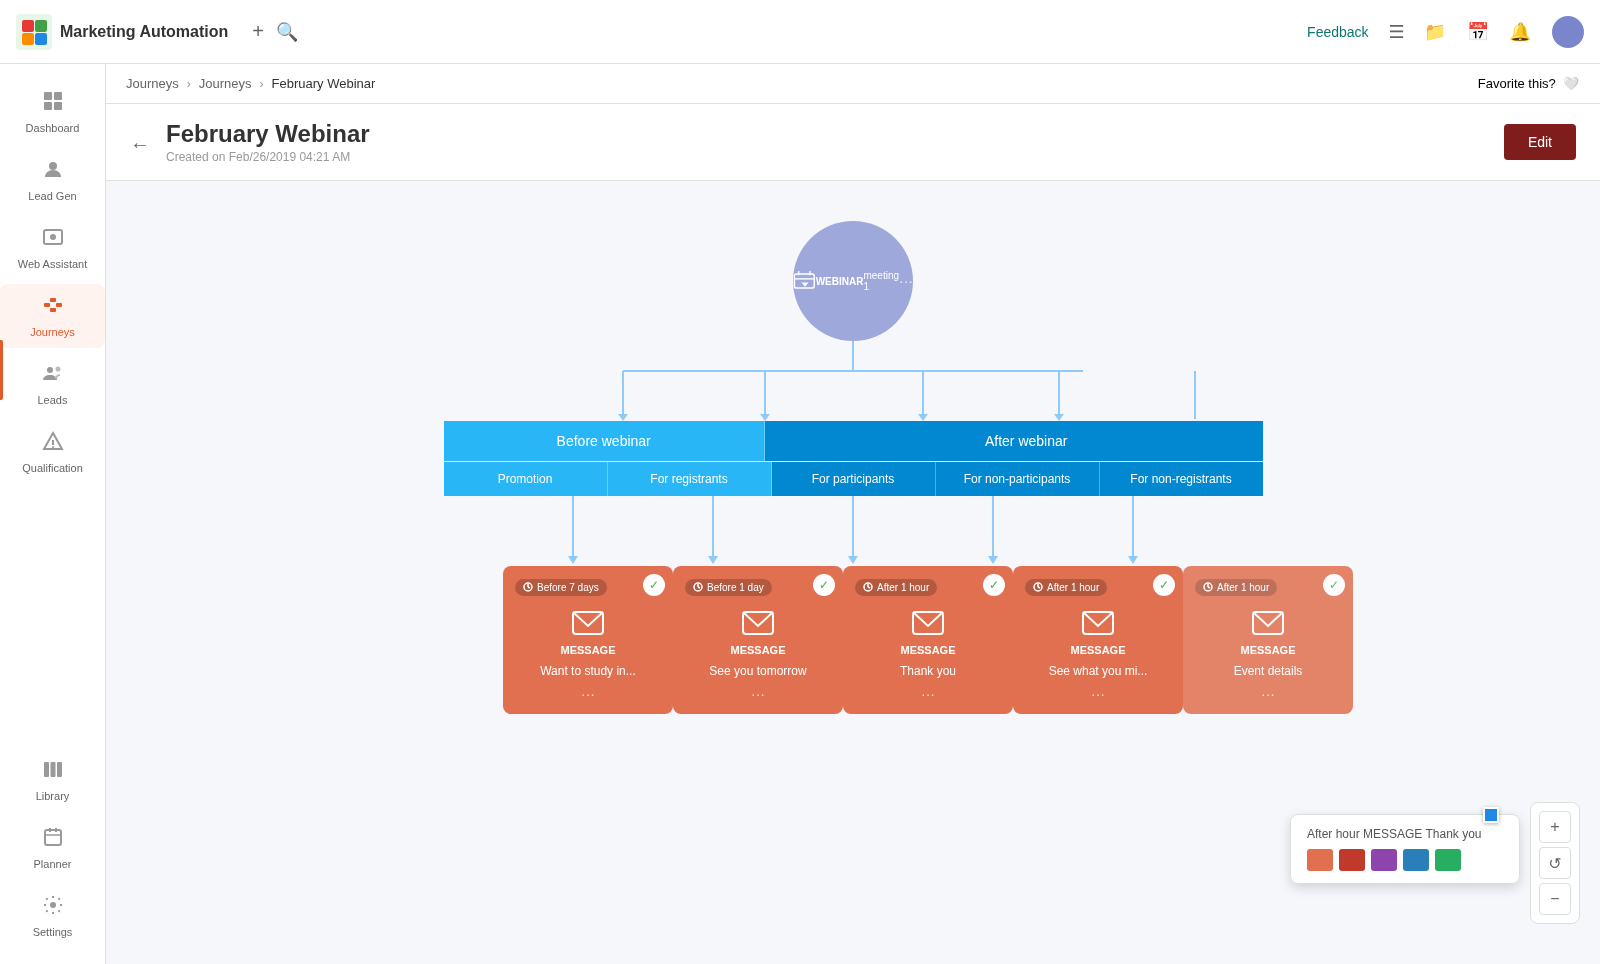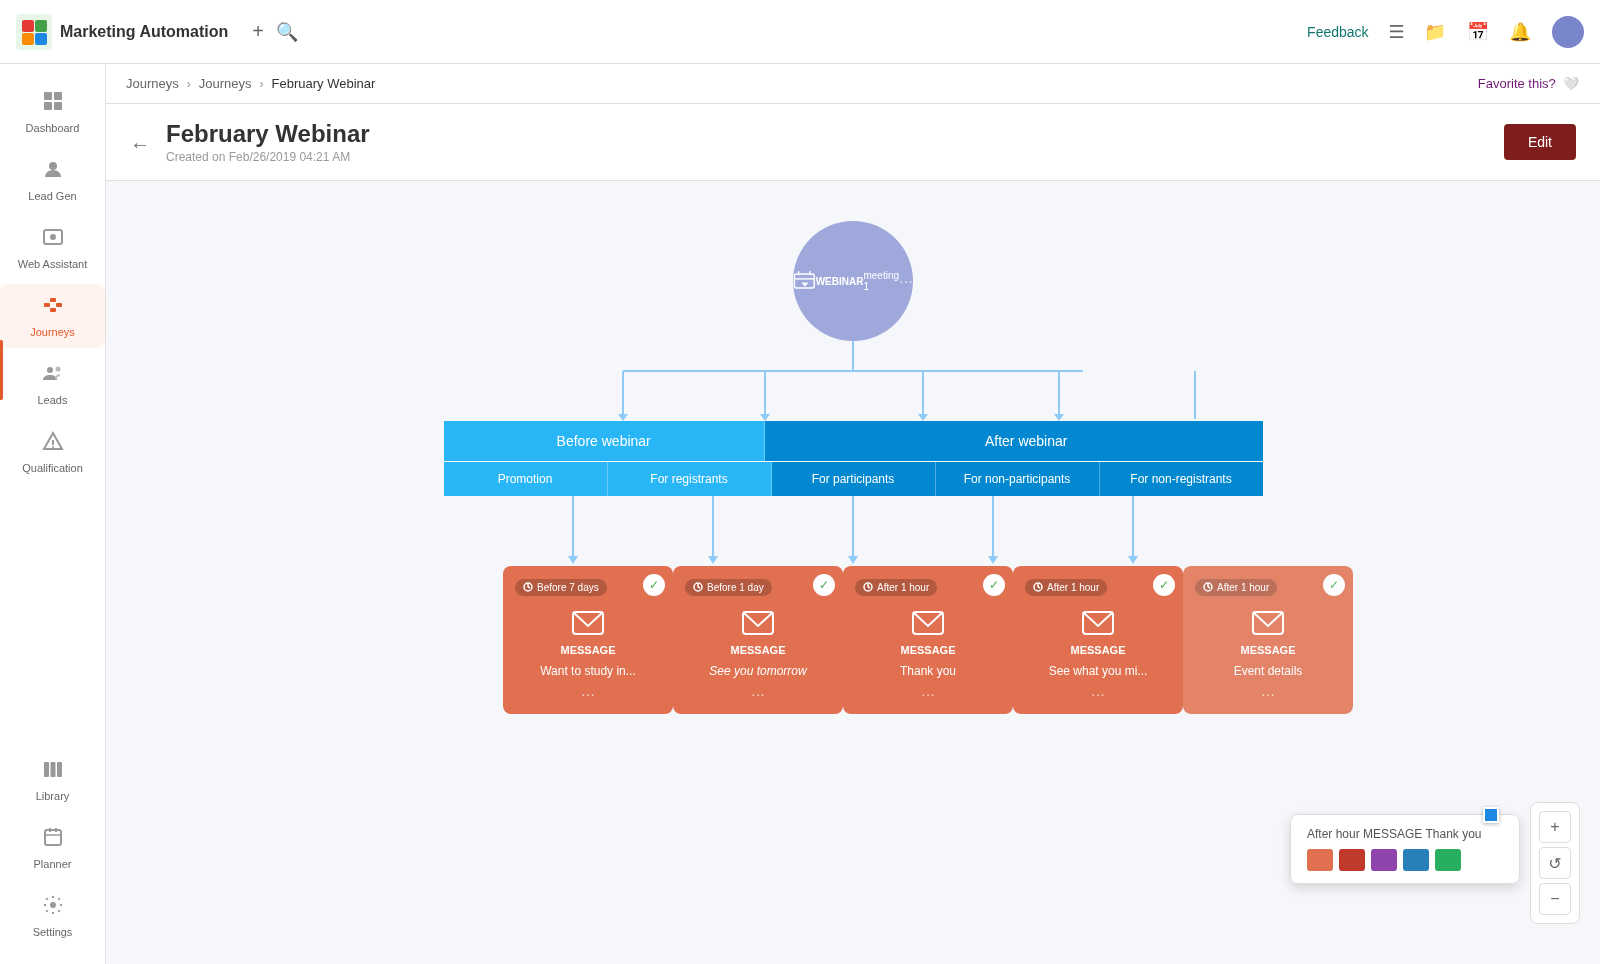--- a/index.html
+++ b/index.html
@@ -128,21 +128,21 @@
       cursor: pointer;
     }
     .breadcrumb-sep { color: #999; font-size: 12px; }
     .breadcrumb-current { color: #333; font-size: 13px; }
     .favorite-area {
       margin-left: auto;
       display: flex;
       align-items: center;
       gap: 8px;
       font-size: 13px;
-      color: #701a75;
+      color: #000000;
       cursor: pointer;
     }
 
     
     .main-content {
       position: fixed;
       top: 104px;
       left: 106px;
       right: 0;
       bottom: 0;
@@ -623,21 +623,21 @@
                   <line x1="5" y1="5" x2="7" y2="6" stroke="white" stroke-width="1.5"></line>
                 </svg>
               <span>Before 1 day</span>
             </div>
             <div class="card-body">
               <svg width="32" height="28" viewBox="0 0 32 28" fill="none">
                 <rect x="1" y="4" width="30" height="22" rx="3" fill="none" stroke="white" stroke-width="2"></rect>
                 <polyline points="1,4 16,18 31,4" fill="none" stroke="white" stroke-width="2"></polyline>
               </svg>
               <span style="font-size:11px;font-weight:600;">MESSAGE</span>
-              <span style="font-size:12px;text-align:center;font-style:italic;">See you tomorrow</span>
+              <span style="font-size:12px;text-align:center;">See you tomorrow</span>
             </div>
             <div class="card-dots">···</div>
             <div class="card-check">✓</div>
           </div>
         </div>
 
         <div class="card-wrapper">
           <div class="message-card">
             <div class="card-timing">
               <svg width="10" height="10" viewBox="0 0 10 10">

